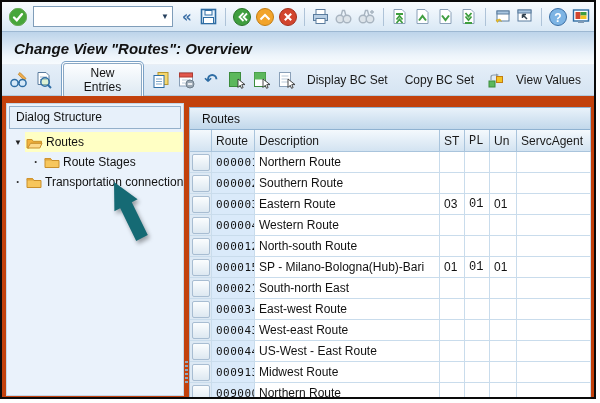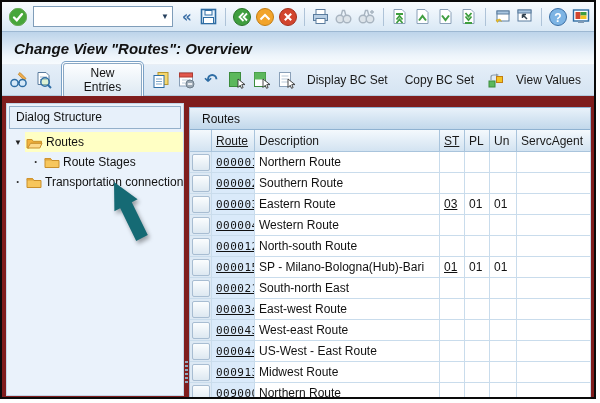--- a/index.html
+++ b/index.html
@@ -45,21 +45,21 @@
     font:12px "Liberation Sans",sans-serif; color:#111;
     background:linear-gradient(#fdfeff,#dce8f2);
     border:1px solid #8aa8c4; border-radius:3px;
     padding:2px 9px 3px; margin:12px 4px; cursor:pointer;
     box-shadow:0 0 0 1px #fff, 0 0 0 2px #7aa1c6;
   }
   .txt-btn { font:12px "Liberation Sans",sans-serif; color:#1a1a1a; padding:2px 6px; cursor:pointer; white-space:nowrap;text-align:right; }
   .undo-glyph { font:bold 16px "DejaVu Sans",sans-serif; color:#2e6da4; line-height:1; }
 
   
-  .content { position:relative; height:303px; background:#7f1d1d; }
+  .content { position:relative; height:303px; background:#c2410c; }
 
   .sidebar { position:absolute; left:4px; top:7px; width:178px; bottom:3px; background:#eaf2fb; border:1px solid #c4d6e7; }
   .ds-header {
     margin:2px; border:1px solid #94b0ca; background:#e7f0fa;
     font:12px "Liberation Sans",sans-serif; color:#111; padding:3px 6px 4px; cursor:default;
   }
   .tree { margin-top:3px; font:12px "Liberation Sans",sans-serif; color:#111; }
   .tree-row { display:flex; align-items:center; height:20px; cursor:pointer; white-space:nowrap; overflow:hidden; }
   .tree-row .twisty { width:14px; text-align:center; font-size:8px; color:#222; flex:0 0 auto; }
   .tree-row .bullet { width:14px; text-align:center; font-weight:bold; color:#333; flex:0 0 auto; }
@@ -88,24 +88,24 @@
     border-right:1px solid #a9c4dc; border-bottom:1px solid #a9c4dc;
     font:12px "Liberation Sans",sans-serif; color:#1a1a1a; cursor:default;
     overflow:hidden; white-space:nowrap;
   }
   .cell {
     height:21px; display:flex; align-items:center; padding:0 4px;
     background:#fff; border-right:1px solid #c9dcec; border-bottom:1px solid #c9dcec;
     font:12px "Liberation Sans",sans-serif; color:#111; overflow:hidden; white-space:nowrap;
   }
   .c-sel { width:22px; flex:0 0 auto; padding:0; }
-  .c-route { width:43px; flex:0 0 auto;text-decoration:underline; }
+  .c-route { width:43px; flex:0 0 auto; }
   .c-desc { flex:1; min-width:0; }
-  .c-st { width:25px; flex:0 0 auto;text-decoration:underline; }
-  .c-pl { width:25px; flex:0 0 auto; }
+  .c-st { width:25px; flex:0 0 auto; }
+  .c-pl { width:25px; flex:0 0 auto;font-family:Liberation Mono, monospace; }
   .c-un { width:27px; flex:0 0 auto; }
   .c-agent { width:74px; flex:0 0 auto; }
   .cell.c-sel { background:#dde9f4; justify-content:center; }
   .selbtn { width:18px; height:17px; border:1px solid #a8bdd2; border-radius:2px;
     background:linear-gradient(#fbfdfe,#dde8f1); cursor:pointer; }
   .cell.c-route { background:#daeafa; font:11px "DejaVu Sans Mono",monospace; letter-spacing:0.5px; }
 
   
   .annot-arrow { position:absolute; left:100px; top:80px; width:70px; height:80px; pointer-events:none; z-index:50; }
 </style>

